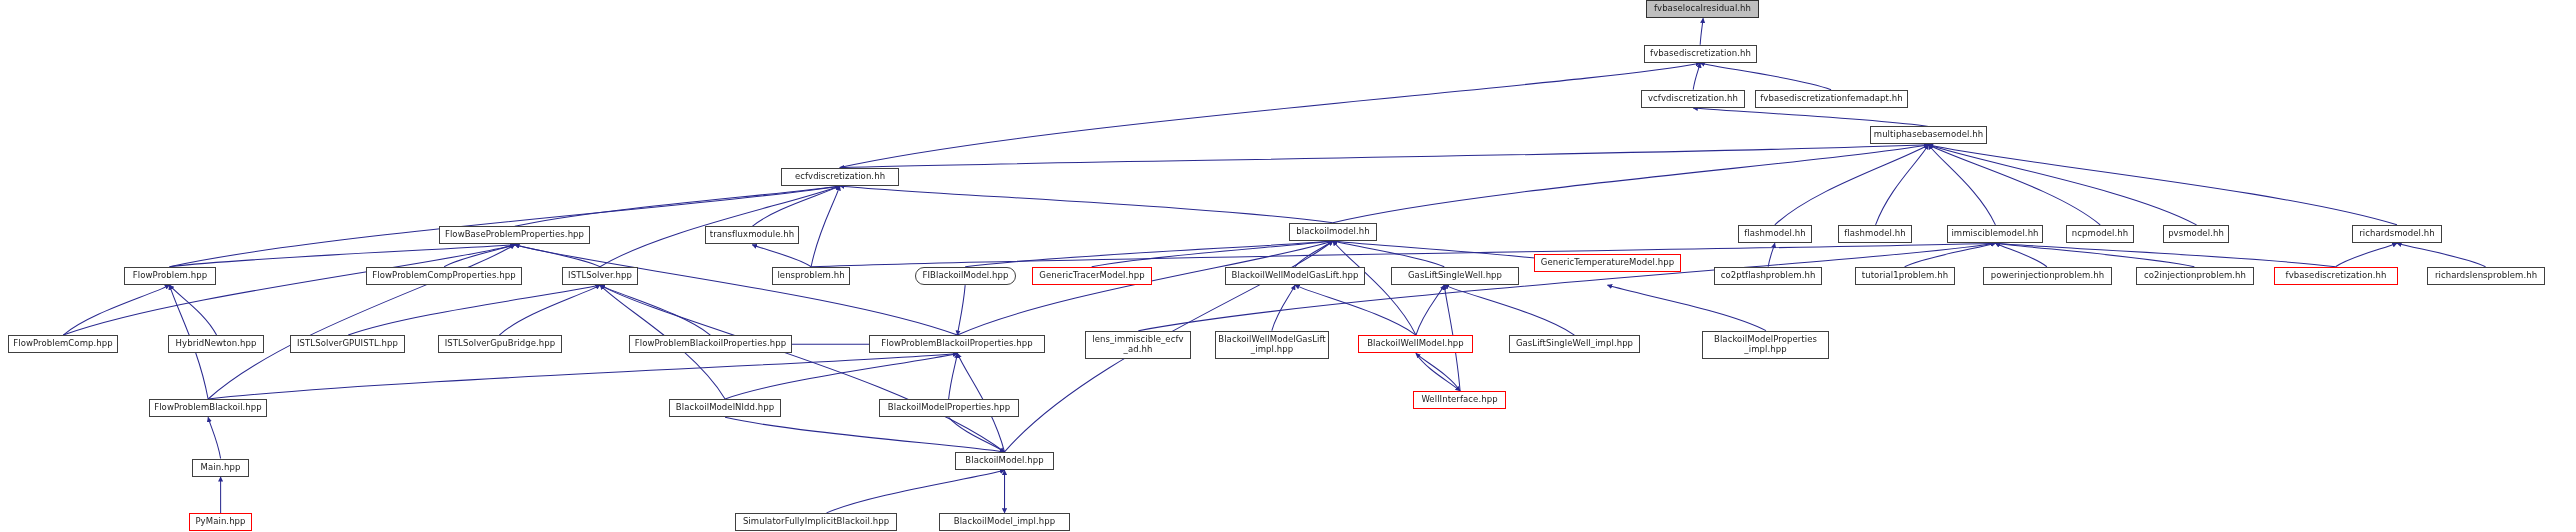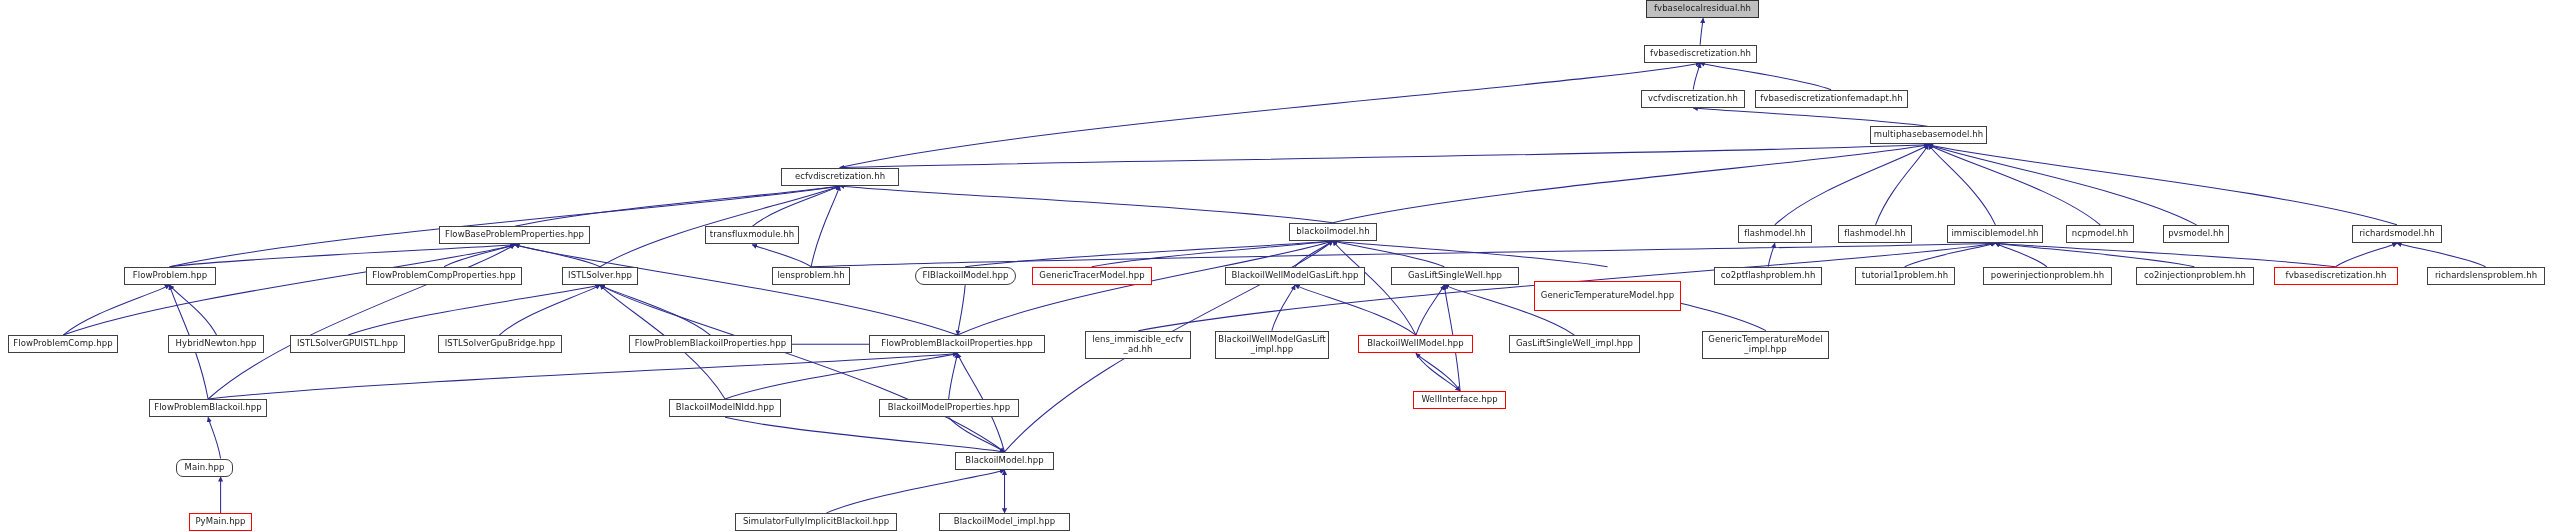--- a/index.html
+++ b/index.html
@@ -155,45 +155,45 @@
       <div class="node" style="left: 439px; top: 226px; width: 151px; height: 18.4px;"><span class="node-label">FlowBaseProblemProperties.hpp</span></div>
       <div class="node" style="left: 705px; top: 226px; width: 94px; height: 18.4px;"><span class="node-label">transfluxmodule.hh</span></div>
       <div class="node" style="left: 124px; top: 267px; width: 92px; height: 18.4px;"><span class="node-label">FlowProblem.hpp</span></div>
       <div class="node" style="left: 366px; top: 267px; width: 156px; height: 18.4px; justify-content: flex-end;"><span class="node-label">FlowProblemCompProperties.hpp</span></div>
       <div class="node" style="left: 562px; top: 267px; width: 76px; height: 18.4px;"><span class="node-label">ISTLSolver.hpp</span></div>
       <div class="node" style="left: 772px; top: 267px; width: 78px; height: 18.4px;"><span class="node-label">lensproblem.hh</span></div>
       <div class="node" style="left: 915px; top: 267px; width: 101px; height: 18.4px; border-radius: 9px;"><span class="node-label">FIBlackoilModel.hpp</span></div>
       <div class="node highlight" style="left: 1032px; top: 267px; width: 120px; height: 18.4px;"><span class="node-label">GenericTracerModel.hpp</span></div>
       <div class="node" style="left: 1225px; top: 267px; width: 140px; height: 18.4px;"><span class="node-label">BlackoilWellModelGasLift.hpp</span></div>
       <div class="node" style="left: 1391px; top: 267px; width: 128px; height: 18.4px;"><span class="node-label">GasLiftSingleWell.hpp</span></div>
-      <div class="node highlight" style="left: 1534px; top: 281px; width: 147px; height: 30px;"><span class="node-label">GenericTemperatureModel.hpp</span></div>
+      <div class="node highlight" style="left: 1534px; top: 254px; width: 147px; height: 18px;"><span class="node-label">GenericTemperatureModel.hpp</span></div>
       <div class="node" style="left: 1714px; top: 267px; width: 108px; height: 18.4px;"><span class="node-label">co2ptflashproblem.hh</span></div>
       <div class="node" style="left: 1855px; top: 267px; width: 100px; height: 18.4px;"><span class="node-label">tutorial1problem.hh</span></div>
       <div class="node" style="left: 1983px; top: 267px; width: 129px; height: 18.4px;"><span class="node-label">powerinjectionproblem.hh</span></div>
       <div class="node" style="left: 2136px; top: 267px; width: 118px; height: 18.4px;"><span class="node-label">co2injectionproblem.hh</span></div>
       <div class="node highlight" style="left: 2274px; top: 267px; width: 124px; height: 18.4px;"><span class="node-label">fvbasediscretization.hh</span></div>
       <div class="node" style="left: 2427px; top: 267px; width: 118px; height: 18.4px;"><span class="node-label">richardslensproblem.hh</span></div>
       <div class="node" style="left: 8px; top: 335px; width: 110px; height: 18.4px;"><span class="node-label">FlowProblemComp.hpp</span></div>
       <div class="node" style="left: 168px; top: 335px; width: 96px; height: 18.4px;"><span class="node-label">HybridNewton.hpp</span></div>
       <div class="node" style="left: 290px; top: 335px; width: 115px; height: 18.4px;"><span class="node-label">ISTLSolverGPUISTL.hpp</span></div>
       <div class="node" style="left: 438px; top: 335px; width: 124px; height: 18.4px;"><span class="node-label">ISTLSolverGpuBridge.hpp</span></div>
       <div class="node" style="left: 629px; top: 335px; width: 163px; height: 18.4px;"><span class="node-label">FlowProblemBlackoilProperties.hpp</span></div>
       <div class="node" style="left: 869px; top: 335px; width: 176px; height: 18.4px;"><span class="node-label">FlowProblemBlackoilProperties.hpp</span></div>
       <div class="node" style="left: 1085px; top: 331px; width: 106px; height: 28px;"><span class="node-label">lens_immiscible_ecfv
 _ad.hh</span></div>
       <div class="node" style="left: 1215px; top: 331px; width: 114px; height: 28px; justify-content: center;"><span class="node-label">BlackoilWellModelGasLift
 _impl.hpp</span></div>
       <div class="node highlight" style="left: 1358px; top: 335px; width: 115px; height: 18.4px;"><span class="node-label">BlackoilWellModel.hpp</span></div>
       <div class="node" style="left: 1509px; top: 335px; width: 131px; height: 18.4px;"><span class="node-label">GasLiftSingleWell_impl.hpp</span></div>
-      <div class="node" style="left: 1702px; top: 331px; width: 127px; height: 28px;"><span class="node-label">GenericTemperatureModel
+      <div class="node" style="left: 1702px; top: 331px; width: 127px; height: 28px;"><span class="node-label">BlackoilModelProperties
 _impl.hpp</span></div>
       <div class="node" style="left: 149px; top: 399px; width: 118px; height: 18.4px;"><span class="node-label">FlowProblemBlackoil.hpp</span></div>
       <div class="node" style="left: 669px; top: 399px; width: 112px; height: 18.4px;"><span class="node-label">BlackoilModelNldd.hpp</span></div>
       <div class="node" style="left: 879px; top: 399px; width: 140px; height: 18.4px;"><span class="node-label">BlackoilModelProperties.hpp</span></div>
       <div class="node highlight" style="left: 1413px; top: 391px; width: 93px; height: 18.4px;"><span class="node-label">WellInterface.hpp</span></div>
-      <div class="node" style="left: 176px; top: 459px; width: 57px; height: 18.4px; border-radius: 7px;"><span class="node-label">Main.hpp</span></div>
+      <div class="node" style="left: 192px; top: 459px; width: 57px; height: 18.4px;"><span class="node-label">Main.hpp</span></div>
       <div class="node" style="left: 955px; top: 452px; width: 99px; height: 18.4px;"><span class="node-label">BlackoilModel.hpp</span></div>
       <div class="node highlight" style="left: 189px; top: 513px; width: 63px; height: 18.4px;"><span class="node-label">PyMain.hpp</span></div>
       <div class="node" style="left: 735px; top: 513px; width: 162px; height: 18.4px;"><span class="node-label">SimulatorFullyImplicitBlackoil.hpp</span></div>
       <div class="node" style="left: 939px; top: 513px; width: 131px; height: 18.4px;"><span class="node-label">BlackoilModel_impl.hpp</span></div>
     </div>
 </div>
 
 
 </body></html>

